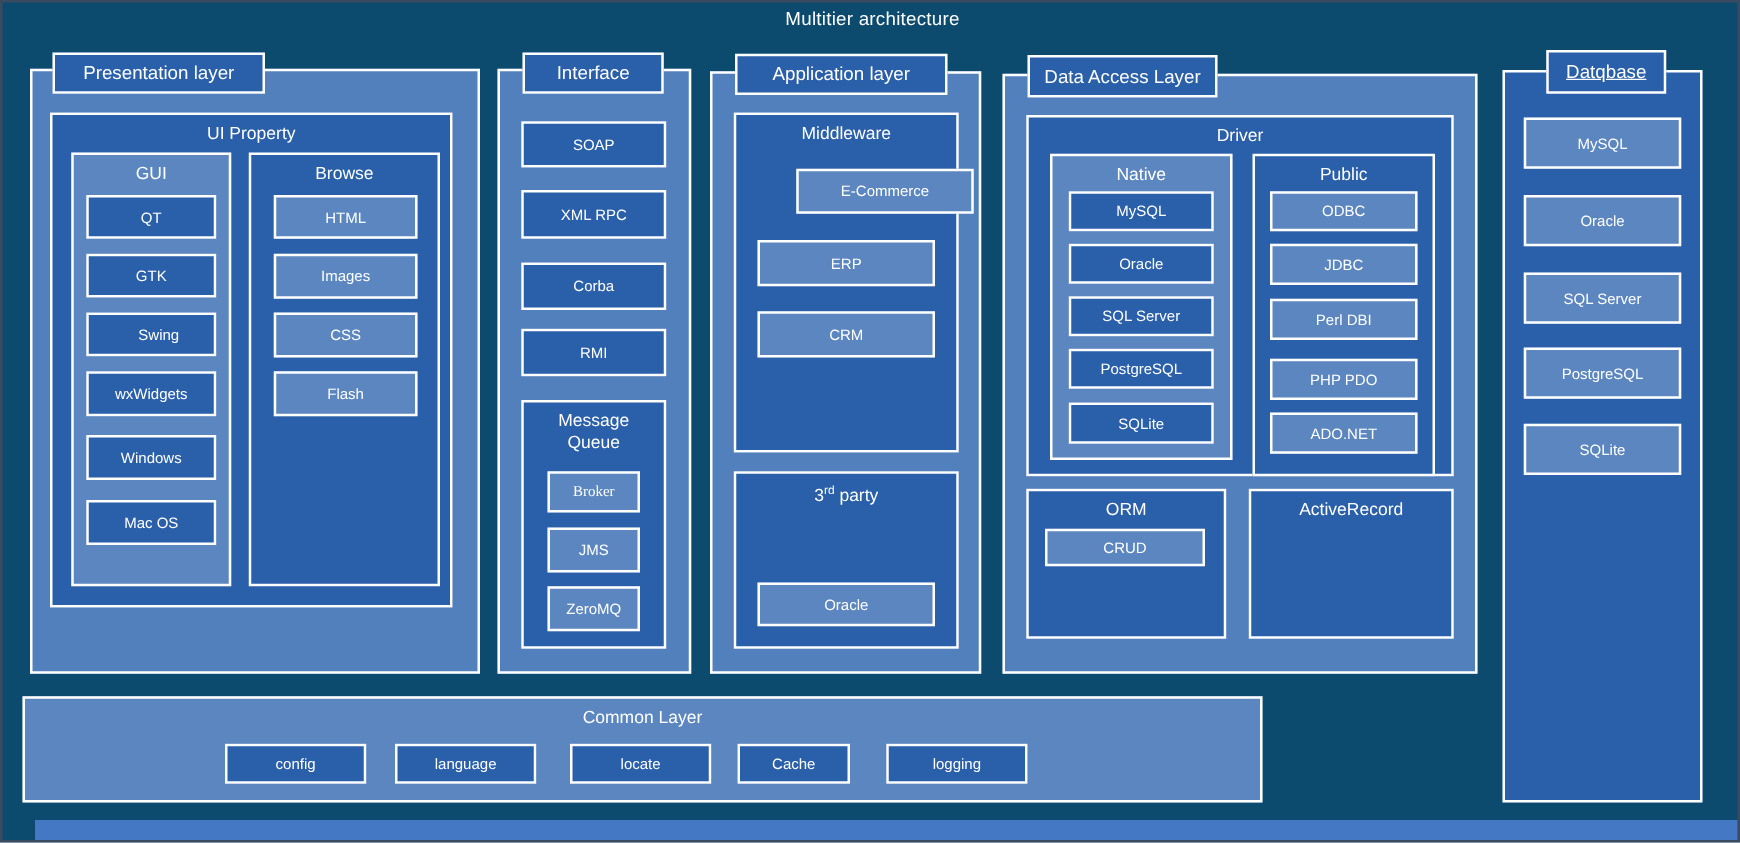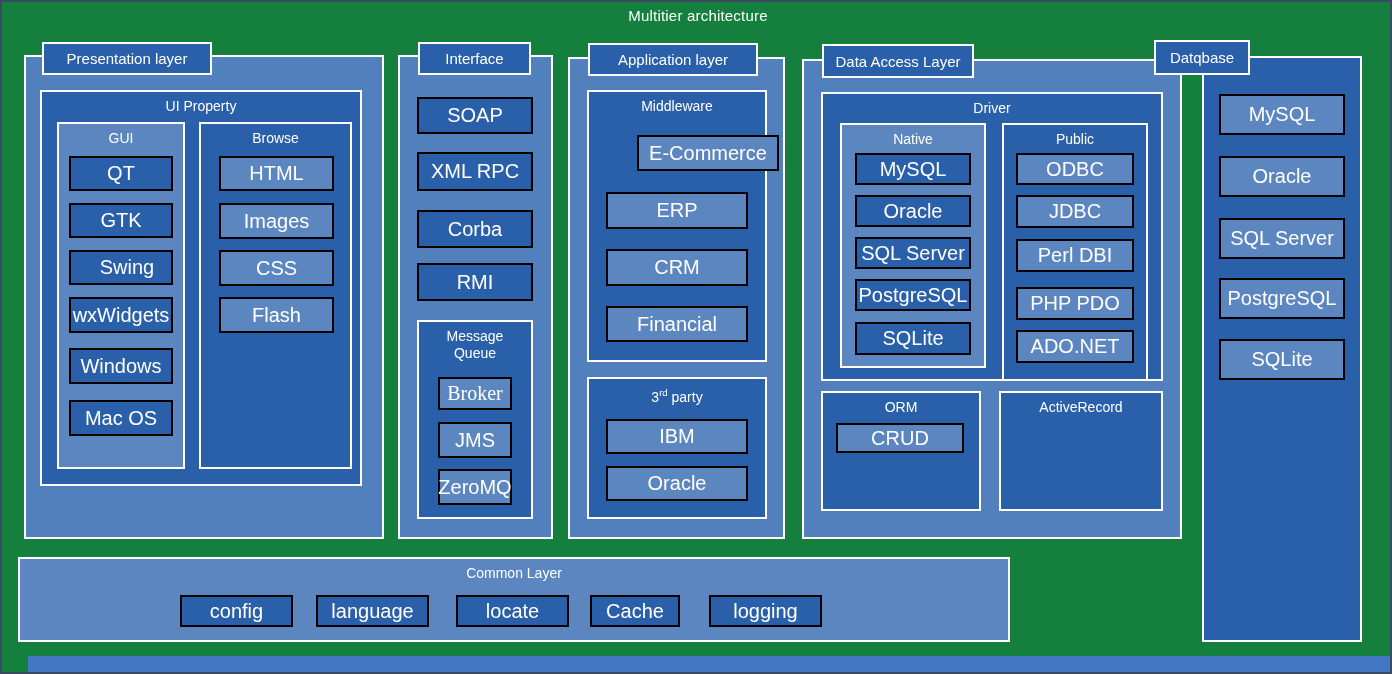--- a/index.html
+++ b/index.html
@@ -9,21 +9,21 @@
   }
   body {
     font-family: "Liberation Sans", sans-serif;
   }
 
   
   #canvas {
     position: relative;
     width: 1392px;
     height: 674px;
-    background: #15803d;
+    background: #0c4a6e;
     box-sizing: border-box;
     border: 2px solid #3a4a60;
     overflow: hidden;
   }
 
   
   #bottom-band {
     position: absolute;
     left: 26px;
     top: 654px;
@@ -87,23 +87,23 @@
     font-size: 14px;
     line-height: 16px;
     pointer-events: none;
   }
   .group-title.two-line { line-height: 17px; }
 
   
   .item {
     position: absolute;
     box-sizing: border-box;
-    border: 2px solid #000000;
-    color: #ffffff;
-    font-size: 20px;
+    border: 2px solid #ffffff;
+    color: #ffffff;
+    font-size: 12px;
     display: flex;
     align-items: center;
     justify-content: center;
     white-space: nowrap;
   }
   .item.dk { background: #2a5faa; }   
   .item.lt { background: #5b86c0; }
 
   sup { font-size: .68em; vertical-align: super; }
 </style>
@@ -159,28 +159,26 @@
 
   <div class="layer" style="left:566px; top:55px; width:217px; height:482px;"></div>
   <div class="layer-cap" style="left:586px; top:41px; width:170px; height:33px;">Application layer</div>
 
   <div class="group dk" style="left:585px; top:88px; width:180px; height:272px;">
     <div class="group-title">Middleware</div>
   </div>
   <div class="item lt" style="left:604px; top:133px; width:142px; height:36px;margin-left:31px;">E-Commerce</div>
   <div class="item lt" style="left:604px; top:190px; width:142px; height:37px;">ERP</div>
   <div class="item lt" style="left:604px; top:247px; width:142px; height:37px;">CRM</div>
-  <div class="item lt" style="left:604px; top:304px; width:142px; height:36px;">Financial</div>
 
   <div class="group dk" style="left:585px; top:375px; width:180px; height:142px;">
     <div class="group-title">
       <span>3</span><sup>rd</sup><span> party</span>
     </div>
   </div>
-  <div class="item lt" style="left:604px; top:417px; width:142px; height:35px;">IBM</div>
   <div class="item lt" style="left:604px; top:464px; width:142px; height:35px;">Oracle</div>
 
   <div class="layer" style="left:800px; top:57px; width:380px; height:480px;"></div>
   <div class="layer-cap" style="left:820px; top:42px; width:152px; height:34px;">Data Access Layer</div>
 
   <div class="group dk" style="left:819px; top:90px; width:342px; height:289px;">
     <div class="group-title">Driver</div>
   </div>
 
   <div class="group lt" style="left:838px; top:121px; width:146px; height:245px;">
@@ -204,21 +202,21 @@
   <div class="group dk" style="left:819px; top:389px; width:160px; height:120px;">
     <div class="group-title">ORM</div>
   </div>
   <div class="item lt" style="left:834px; top:421px; width:128px; height:30px;">CRUD</div>
 
   <div class="group dk" style="left:997px; top:389px; width:164px; height:120px;">
     <div class="group-title">ActiveRecord</div>
   </div>
 
   <div class="layer dark" style="left:1200px; top:54px; width:160px; height:586px;"></div>
-  <div class="layer-cap" style="left:1152px; top:38px; width:96px; height:35px;">Datqbase</div>
+  <div class="layer-cap" style="left:1235px; top:38px; width:96px; height:35px;text-decoration:underline;">Datqbase</div>
 
   <div class="item lt" style="left:1217px; top:92px; width:126px; height:41px;">MySQL</div>
   <div class="item lt" style="left:1217px; top:154px; width:126px; height:41px;">Oracle</div>
   <div class="item lt" style="left:1217px; top:216px; width:126px; height:41px;">SQL Server</div>
   <div class="item lt" style="left:1217px; top:276px; width:126px; height:41px;">PostgreSQL</div>
   <div class="item lt" style="left:1217px; top:337px; width:126px; height:41px;">SQLite</div>
 
   <div class="group lt" style="left:16px; top:555px; width:992px; height:85px;">
     <div class="group-title">Common Layer</div>
   </div>

